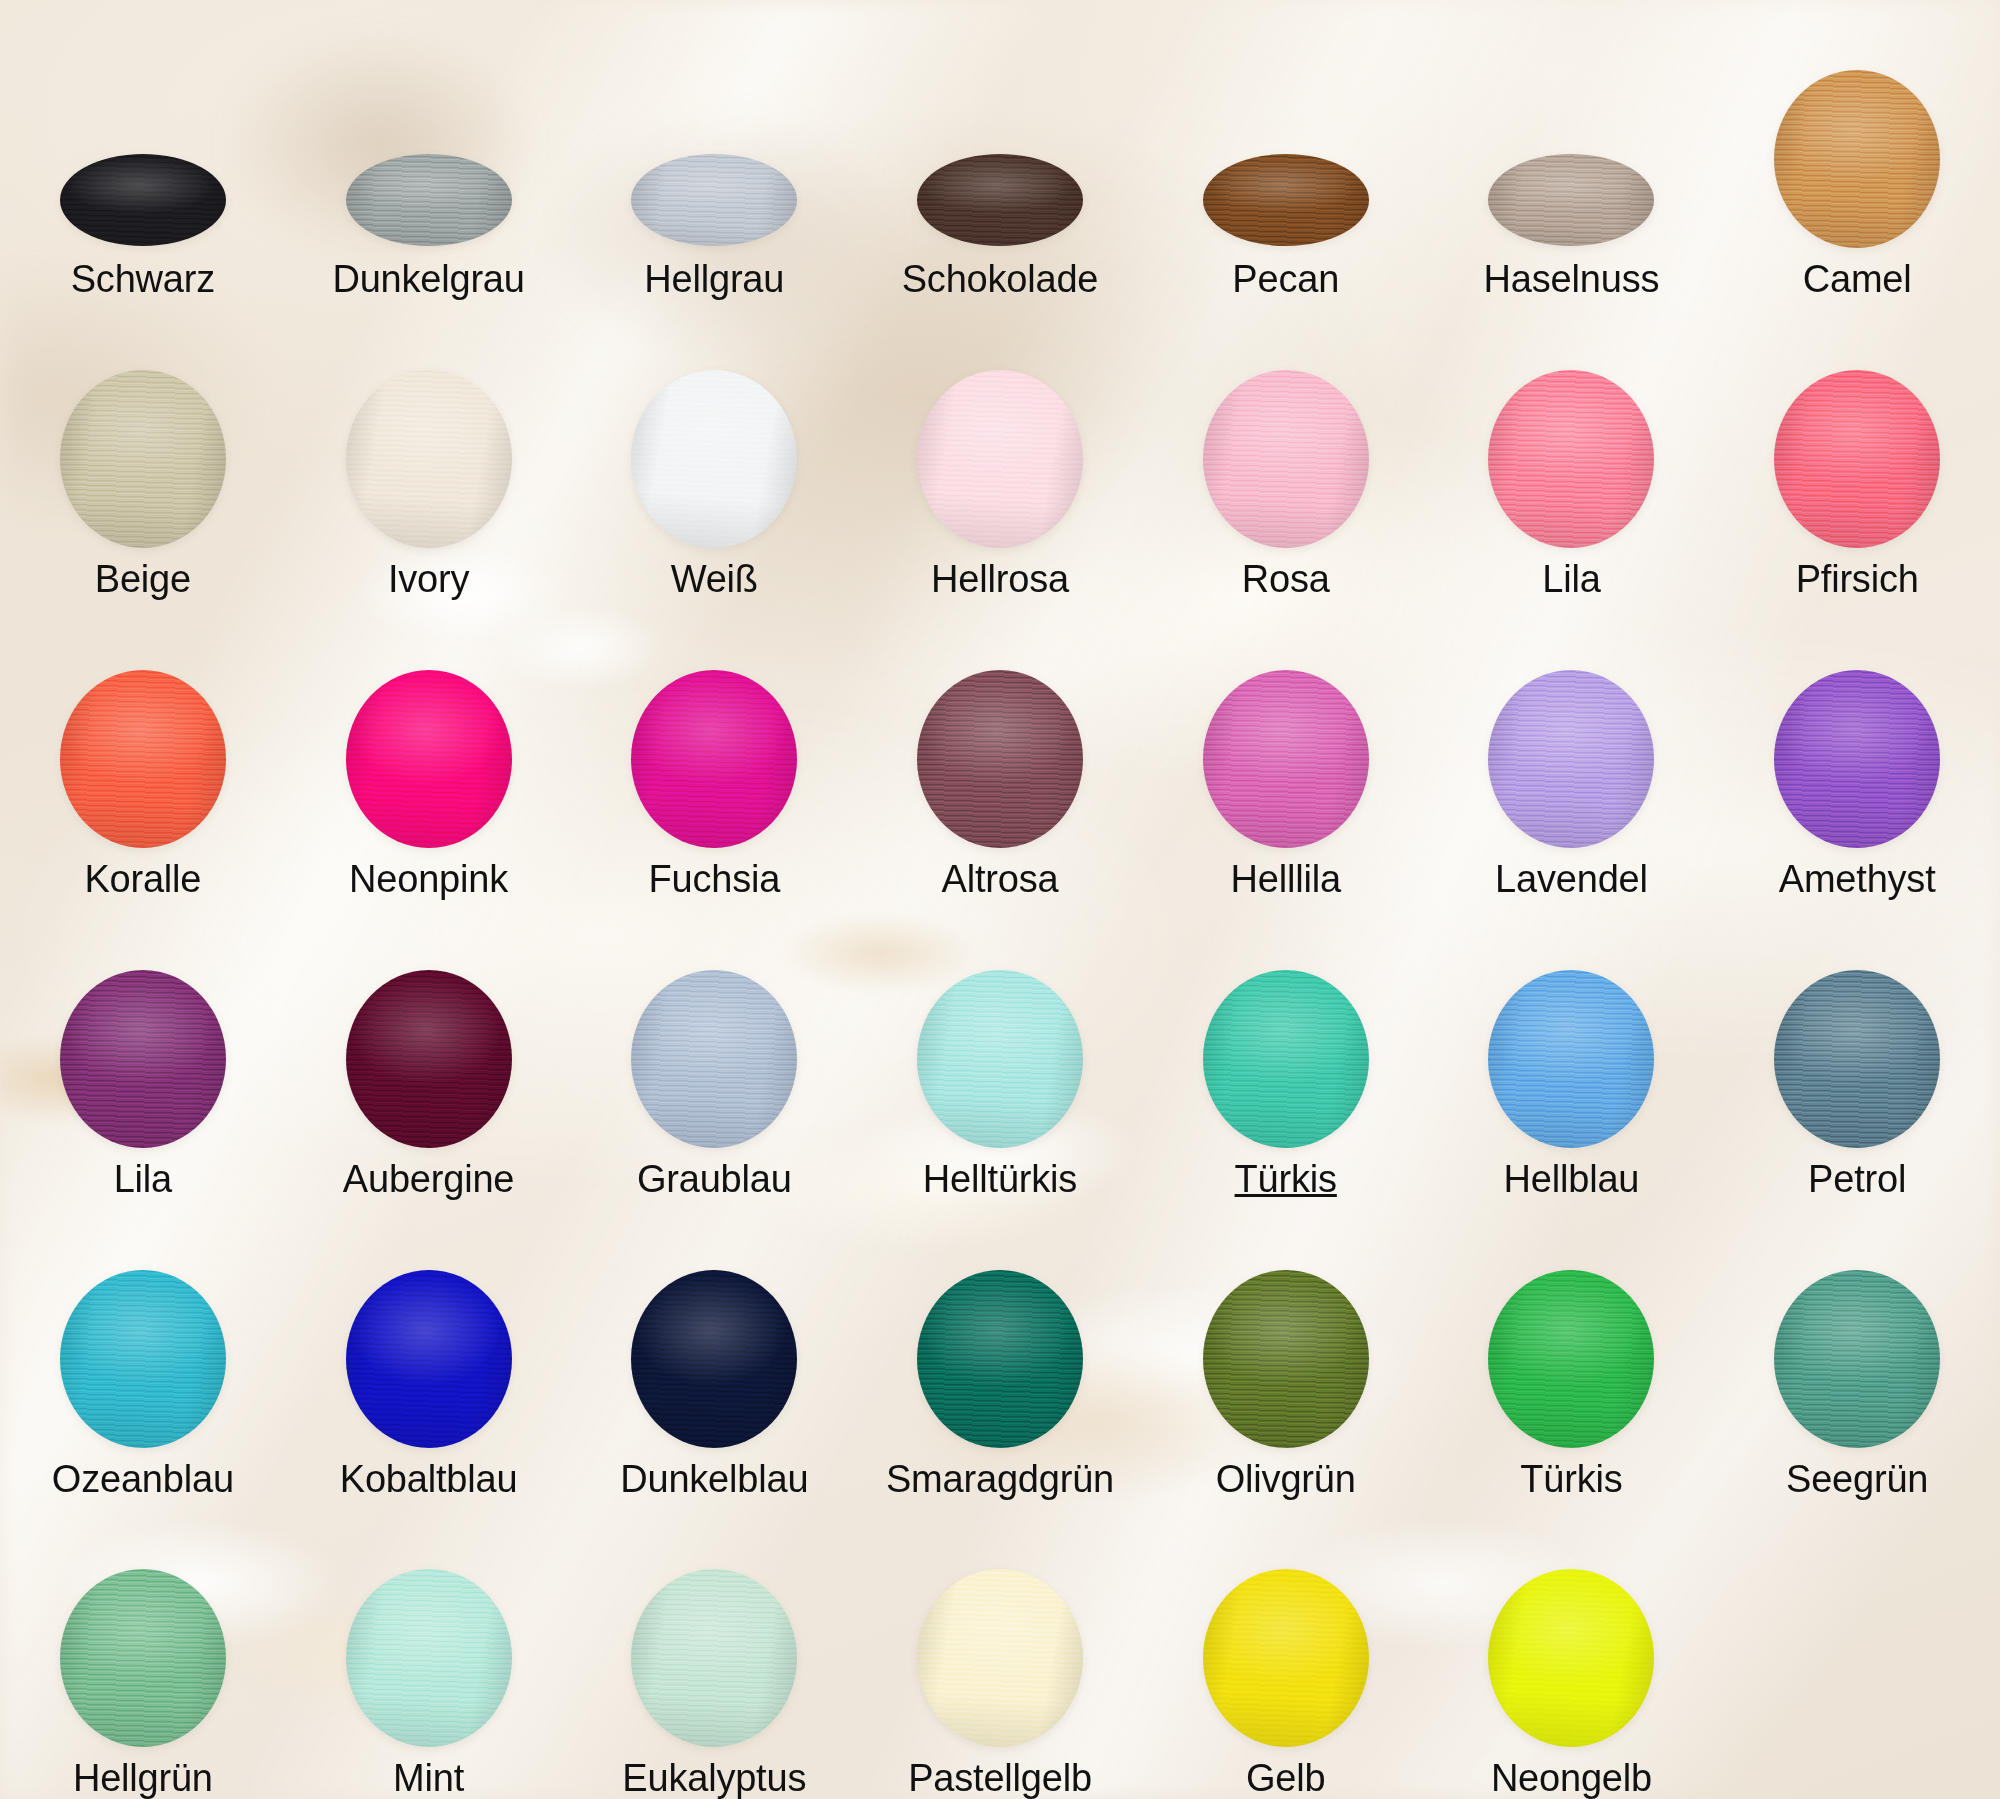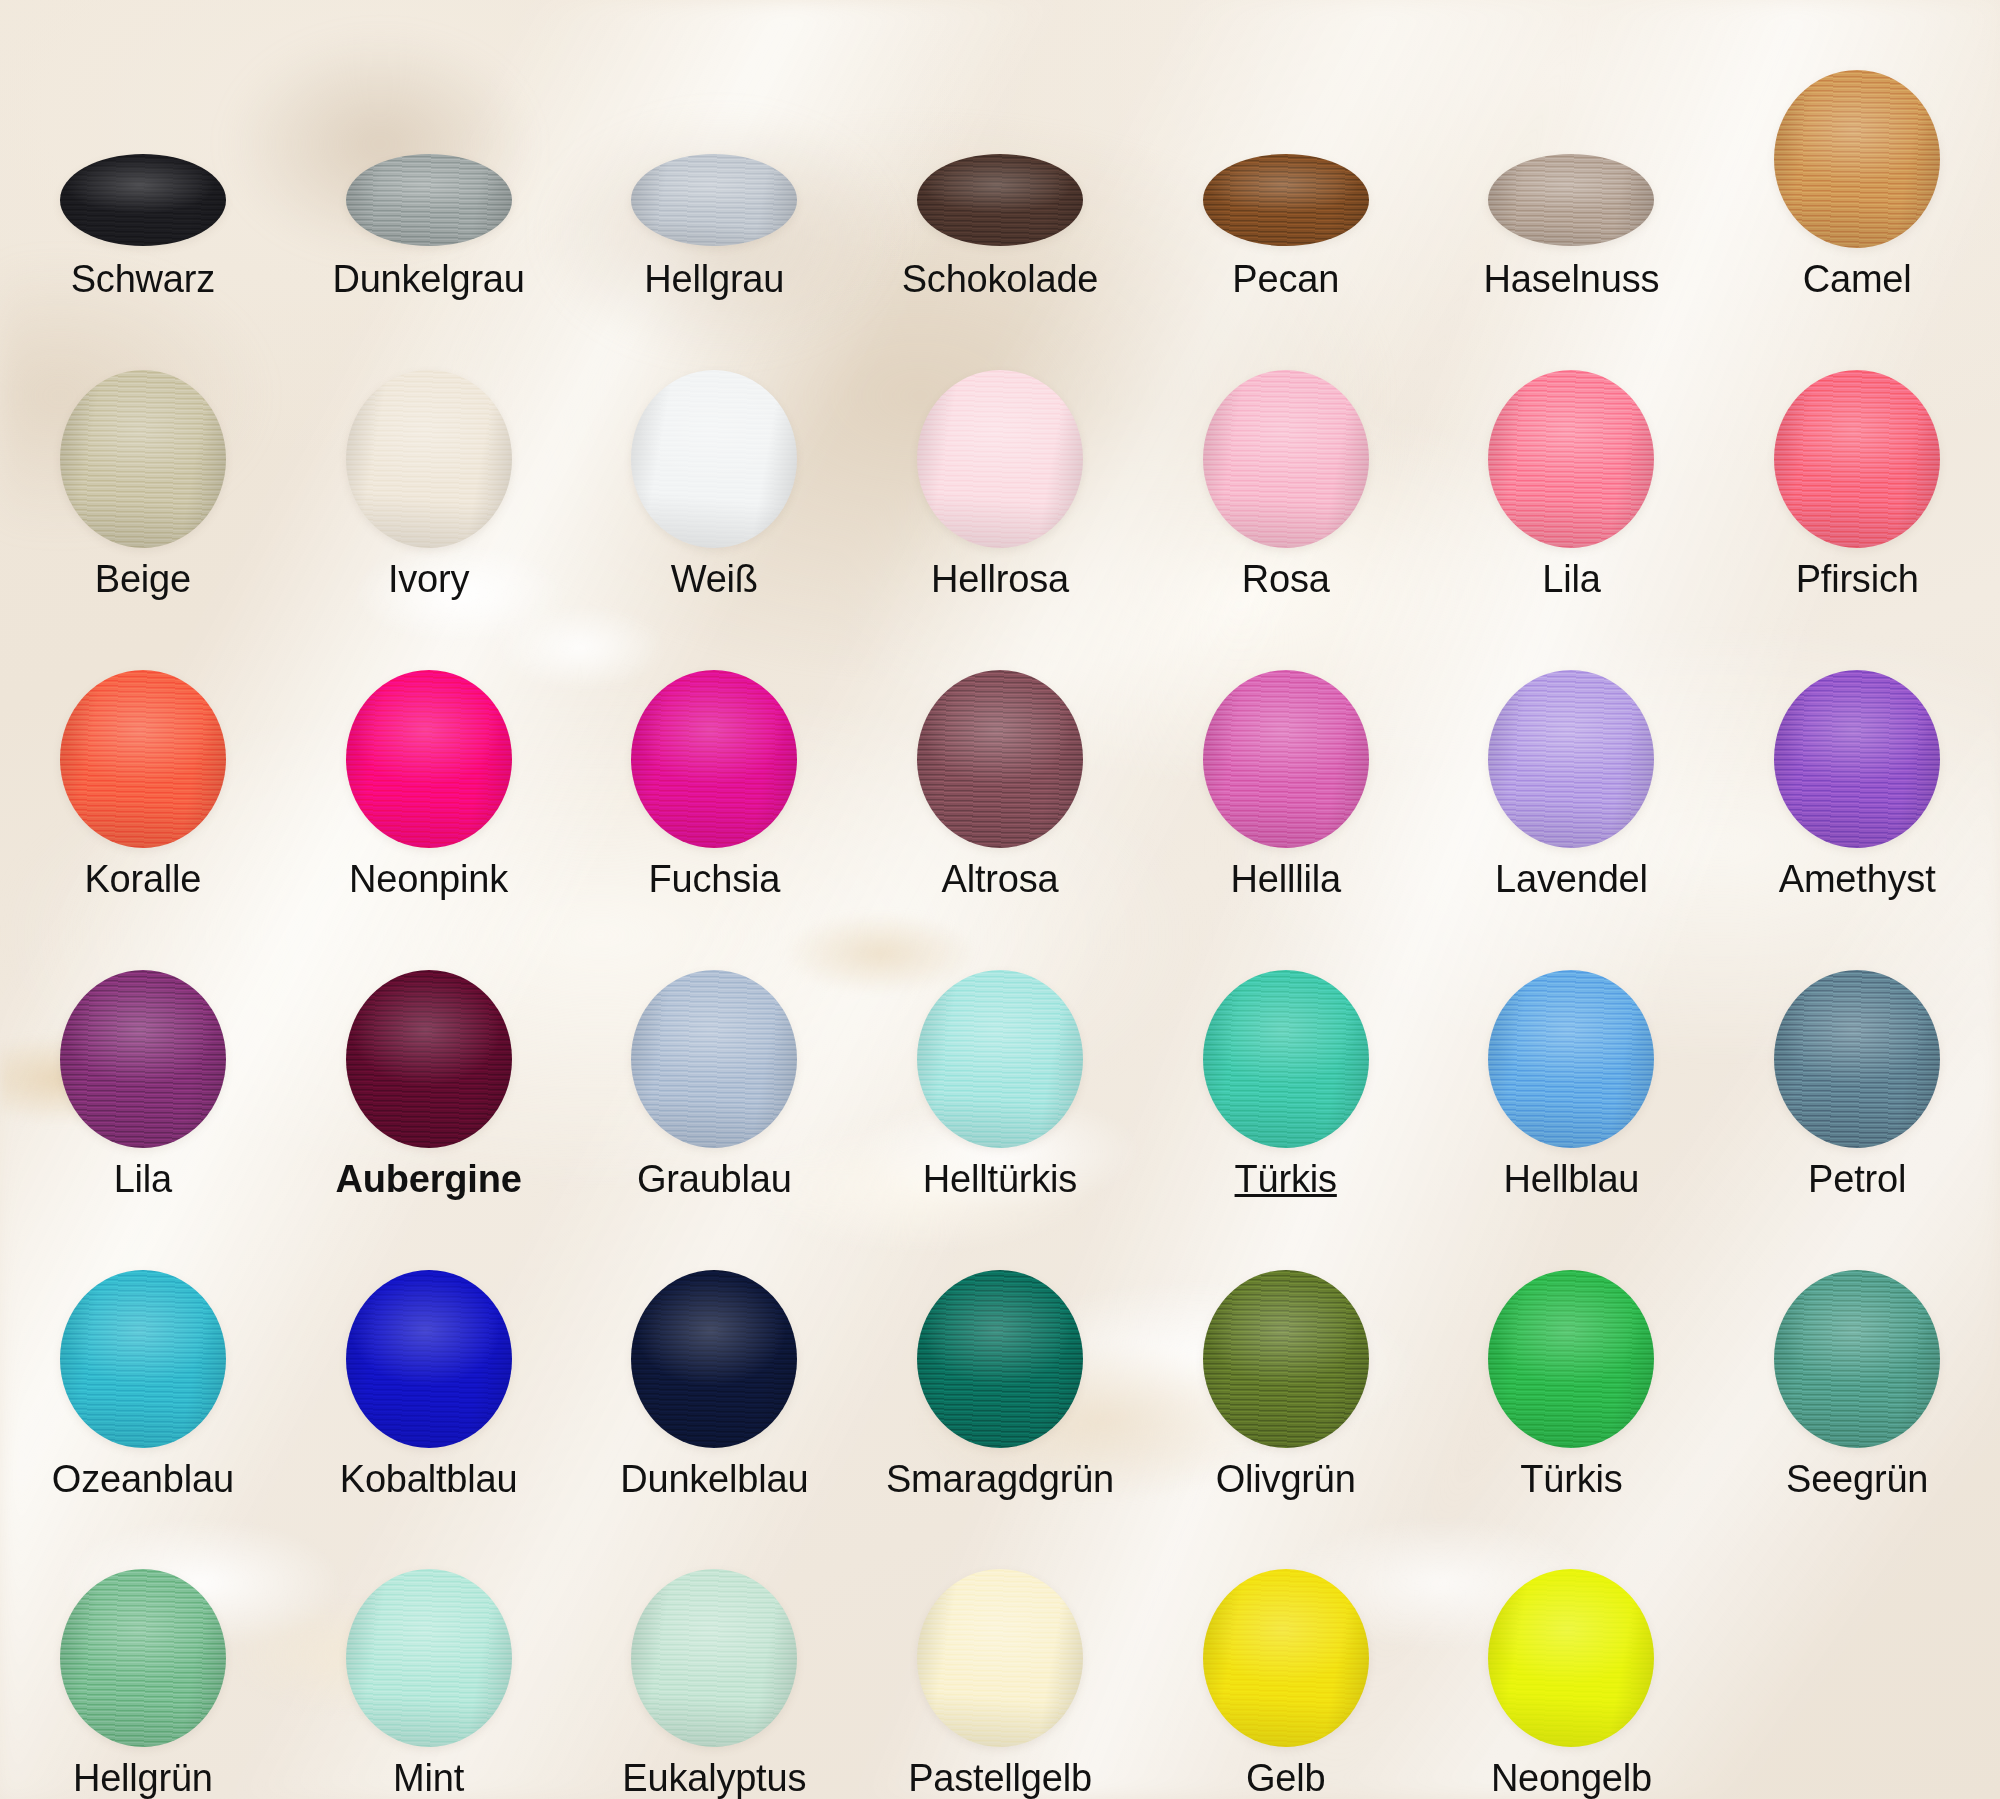--- a/index.html
+++ b/index.html
@@ -280,21 +280,21 @@
       <div class="cell row-4">
         <div class="swatch-wrap">
           <div class="swatch" style="background-color: rgb(124, 47, 112);"></div>
         </div>
         <div class="swatch-label" style="color: rgb(17, 17, 17);">Lila</div>
       </div>
       <div class="cell row-4">
         <div class="swatch-wrap">
           <div class="swatch" style="background-color: rgb(91, 11, 44);"></div>
         </div>
-        <div class="swatch-label" style="color: rgb(17, 17, 17); font-weight: bold;">Aubergine</div>
+        <div class="swatch-label" style="color: rgb(17, 17, 17);">Aubergine</div>
       </div>
       <div class="cell row-4">
         <div class="swatch-wrap">
           <div class="swatch" style="background-color: rgb(174, 190, 211);"></div>
         </div>
         <div class="swatch-label" style="color: rgb(17, 17, 17);">Graublau</div>
       </div>
       <div class="cell row-4">
         <div class="swatch-wrap">
           <div class="swatch" style="background-color: rgb(166, 230, 224);"></div>

